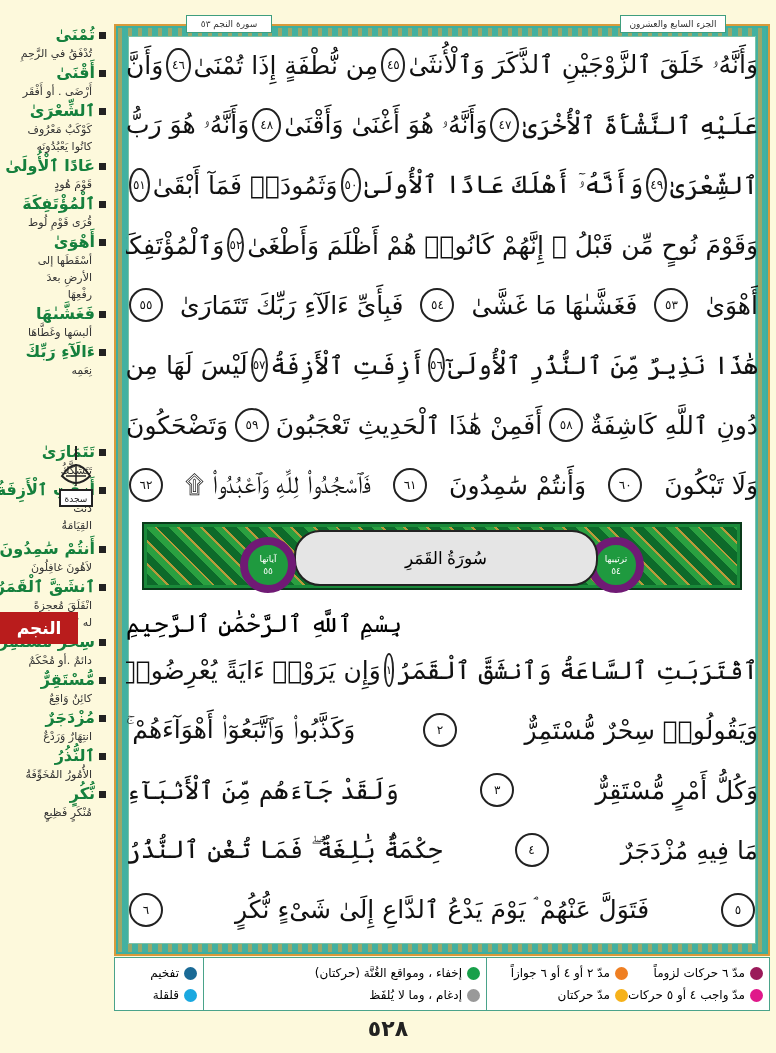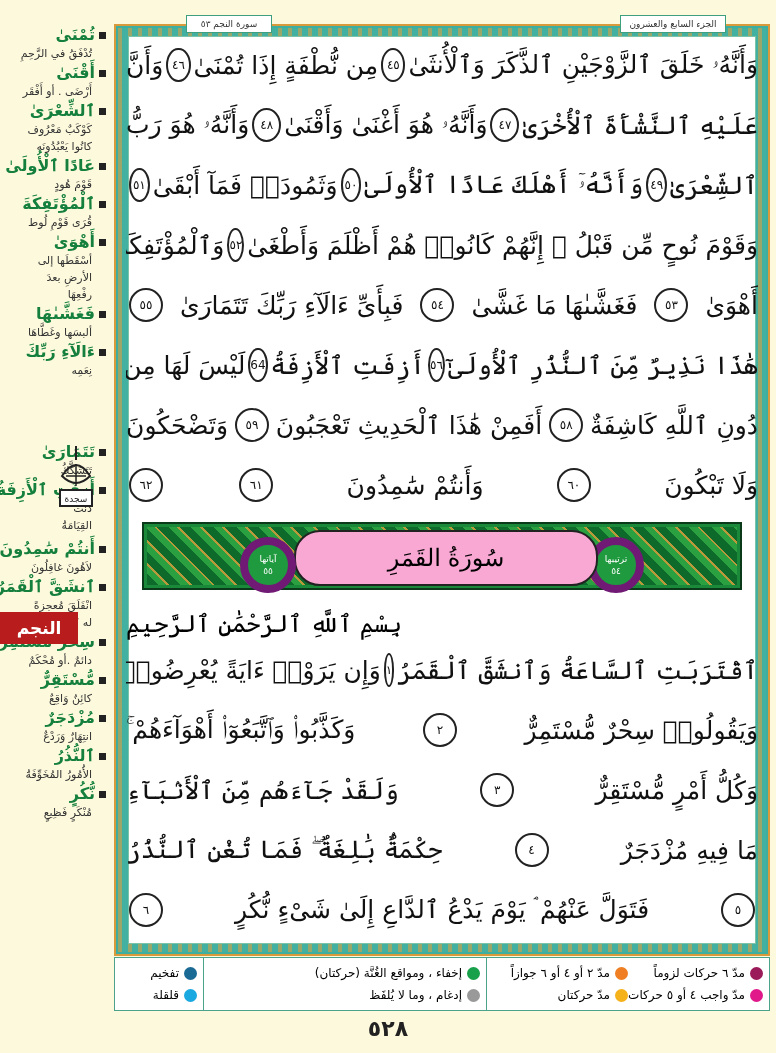--- a/index.html
+++ b/index.html
@@ -20,21 +20,21 @@
   .frame-inner{position:absolute;left:12px;top:10px;right:12px;bottom:10px;background:#fff;border:1px solid #7cc3a8;}
   .hdr-box{position:absolute;top:15px;height:16px;background:#fff;border:1px solid #3f9e7e;font-size:9px;display:flex;align-items:center;justify-content:center;color:#333;direction:rtl;padding:0 6px;}
   .hdr-juz{left:620px;width:92px;}
   .hdr-surah{left:186px;width:72px;}
   
   .lines{position:absolute;left:126px;top:35px;width:632px;direction:rtl;}
   .vline{height:60px;display:flex;align-items:center;justify-content:space-between;font-family:"DejaVu Serif",serif;font-size:25px;color:#111;white-space:nowrap;overflow:hidden;}
   .ayah-no{display:inline-flex;align-items:center;justify-content:center;width:30px;height:30px;border:2px solid #222;border-radius:50%;font-size:12px;font-family:"DejaVu Sans",sans-serif;margin:0 3px;background:#fff;}
   .banner{position:absolute;left:142px;top:522px;width:600px;height:68px;background:#1a8a3a;border:2px solid #0a3a1a;box-sizing:border-box;}
   .banner-pattern{position:absolute;inset:3px;background:repeating-linear-gradient(45deg,#0d6a2a 0 8px,#2aa040 8px 14px,#b89a3a 14px 16px);}
-  .banner-center{position:absolute;left:150px;top:6px;width:300px;height:52px;background:#f9a8d4;border:2px solid #222;border-radius:26px;display:flex;align-items:center;justify-content:center;font-size:24px;font-family:Liberation Sans, sans-serif;direction:rtl;}
+  .banner-center{position:absolute;left:150px;top:6px;width:300px;height:52px;background:#e5e5e5;border:2px solid #222;border-radius:26px;display:flex;align-items:center;justify-content:center;font-size:17px;font-family:Liberation Serif, serif;direction:rtl;}
   .banner-badge{position:absolute;top:13px;width:40px;height:40px;border-radius:50%;background:#1f9a3f;border:8px solid #701a75;color:#fff;font-size:9px;text-align:center;display:flex;flex-direction:column;align-items:center;justify-content:center;line-height:12px;}
   .badge-left{left:96px;}
   .badge-right{right:96px;}
   .basmala{position:absolute;left:126px;top:610px;width:632px;text-align:left;font-family:"DejaVu Serif",serif;font-size:24px;direction:rtl;}
   
   .legend{position:absolute;left:114px;top:957px;width:656px;height:54px;border:1px solid #4aa38a;background:#fff;display:flex;direction:rtl;box-sizing:border-box;}
   .lg-col{display:flex;flex-direction:column;justify-content:center;padding:0 6px;border-left:1px solid #4aa38a;font-size:12px;}
   .lg-col:last-child{border-left:none;}
   .lg-row{display:flex;align-items:center;gap:5px;height:22px;white-space:nowrap;}
   .dot{width:13px;height:13px;border-radius:50%;display:inline-block;flex:none;}
@@ -173,35 +173,36 @@
       <span class="ayah-no">٥٣</span>
       <span class="">فَغَشَّىٰهَا مَا غَشَّىٰ</span>
       <span class="ayah-no">٥٤</span>
       <span class="">فَبِأَىِّ ءَالَآءِ رَبِّكَ تَتَمَارَىٰ</span>
       <span class="ayah-no">٥٥</span>
     </div>
     <div class="vline">
       <span class="">هَٰذَا نَذِيرٌ مِّنَ ٱلنُّذُرِ ٱلْأُولَىٰٓ</span>
       <span class="ayah-no">٥٦</span>
       <span class="">أَزِفَتِ ٱلْأَزِفَةُ</span>
-      <span class="ayah-no">64</span>
+      <span class="ayah-no">٥٧</span>
       <span class="">لَيْسَ لَهَا مِن</span>
     </div>
     <div class="vline">
       <span class="">دُونِ ٱللَّهِ كَاشِفَةٌ</span>
       <span class="ayah-no">٥٨</span>
       <span class="">أَفَمِنْ هَٰذَا ٱلْحَدِيثِ تَعْجَبُونَ</span>
       <span class="ayah-no">٥٩</span>
       <span class="">وَتَضْحَكُونَ</span>
     </div>
     <div class="vline">
       <span class="">وَلَا تَبْكُونَ</span>
       <span class="ayah-no">٦٠</span>
       <span class="">وَأَنتُمْ سَٰمِدُونَ</span>
       <span class="ayah-no">٦١</span>
+      <span class="">فَٱسْجُدُوا۟ لِلَّهِ وَٱعْبُدُوا۟ ۩</span>
       <span class="ayah-no">٦٢</span>
     </div>
   </div>
 
 <div class="banner">
   <div class="banner-pattern"></div>
   <div class="banner-badge badge-right">
     <span>ترتيبها</span>
     <span>٥٤</span>
   </div>

